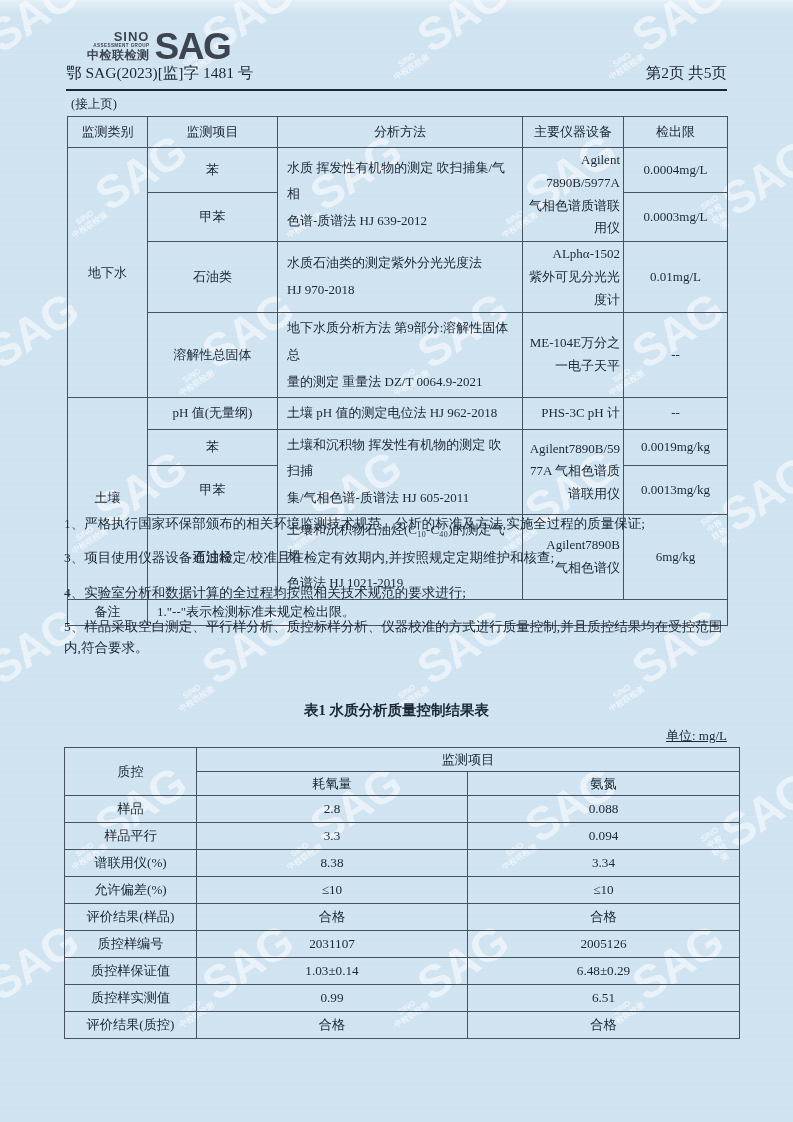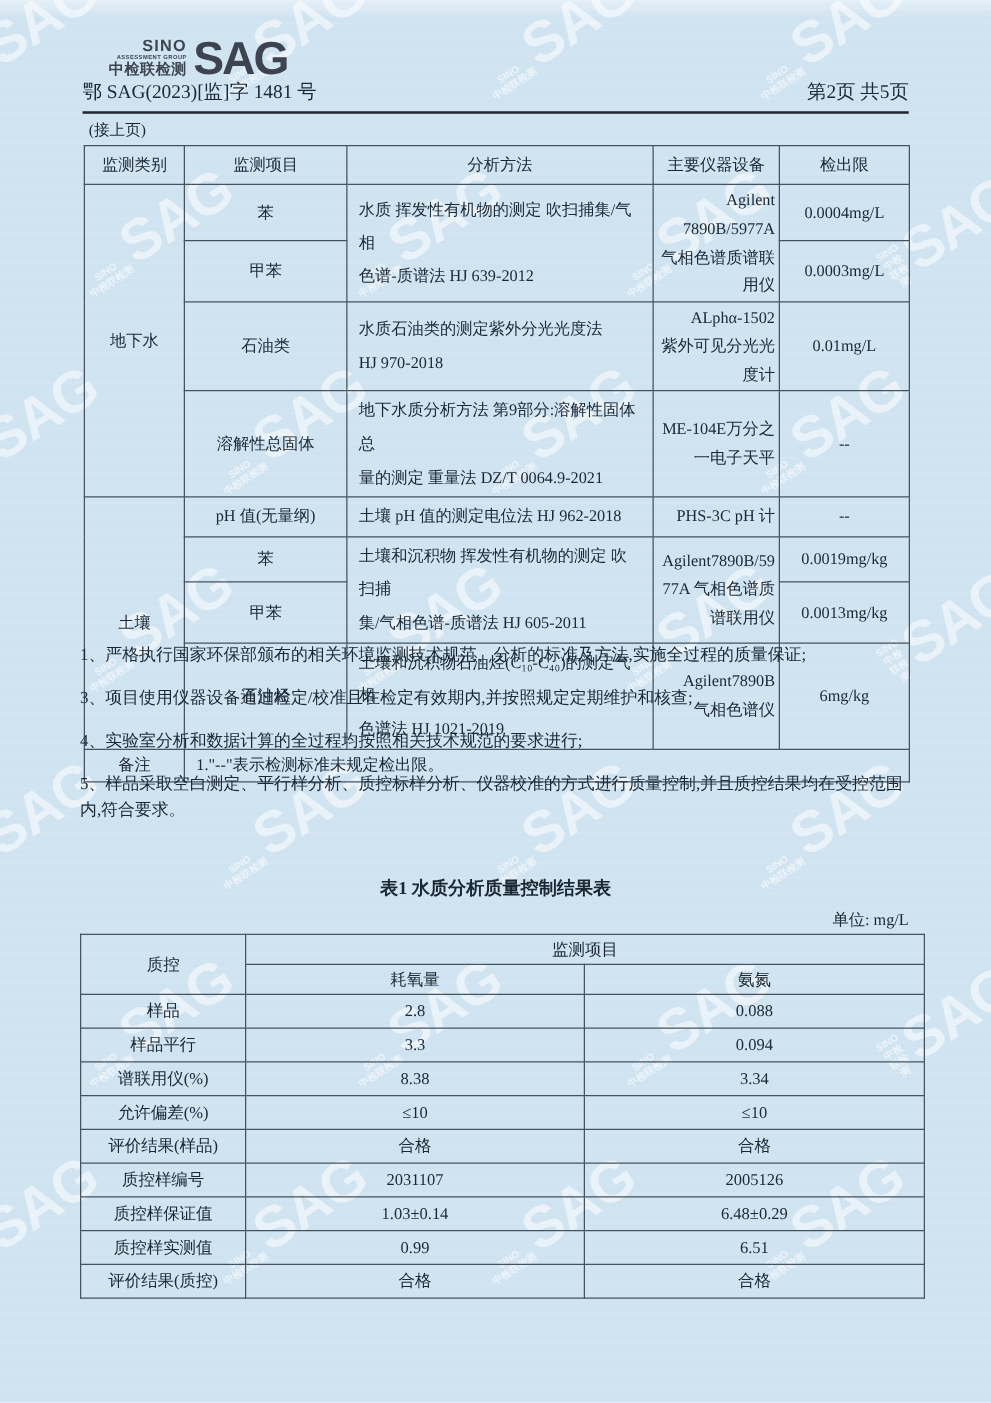--- a/index.html
+++ b/index.html
@@ -44,21 +44,21 @@
   .t1 .note{text-align:left;padding:2px 9px;}
   .hr31{height:31px;} .hr34{height:34px;} .hr62{height:62px;} .hr47{height:47px;}
   .hr27{height:27px;} .hr28{height:28px;} .hr38{height:38px;} .hr52{height:52px;} .hr26{height:26px;}
   
   .sec{position:absolute;top:514px;left:64px;width:672px;}
   .sec-title{font-size:17px;font-weight:bold;margin:0 0 14px 0;}
   .sec-item{font-size:13.5px;line-height:1.55;margin:0 0 13.5px 0;}
   
   .qc-title{position:absolute;top:701px;left:66px;width:661px;text-align:center;
       font-size:14.5px;font-weight:bold;}
-  .qc-unit{position:absolute;top:727px;left:66px;width:661px;text-align:right;font-size:13px;}
+  .qc-unit{position:absolute;top:727px;left:66px;width:661px;text-align:right;font-size:13px;text-decoration:underline;}
   .t2{position:absolute;top:747px;left:64px;width:675px;}
   .t2 td,.t2 th{font-size:13.2px;}
   .qr24{height:24px;} .qr27{height:27px;}
   
   .footer{position:absolute;top:1047px;left:44px;width:704px;
       border-top:2px solid #27333f;padding-top:7px;font-size:12.3px;line-height:1.78;}
   .footer .row span{margin-right:26px;}
 </style>
 </head>
 <body>

